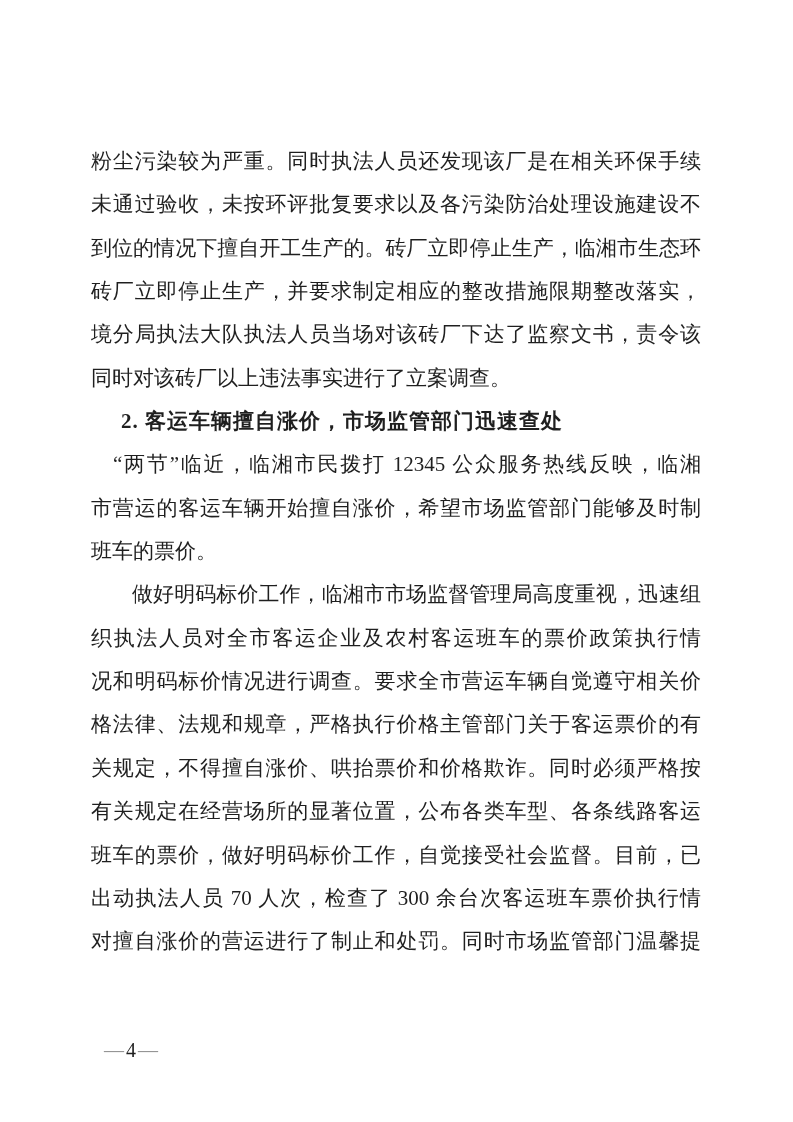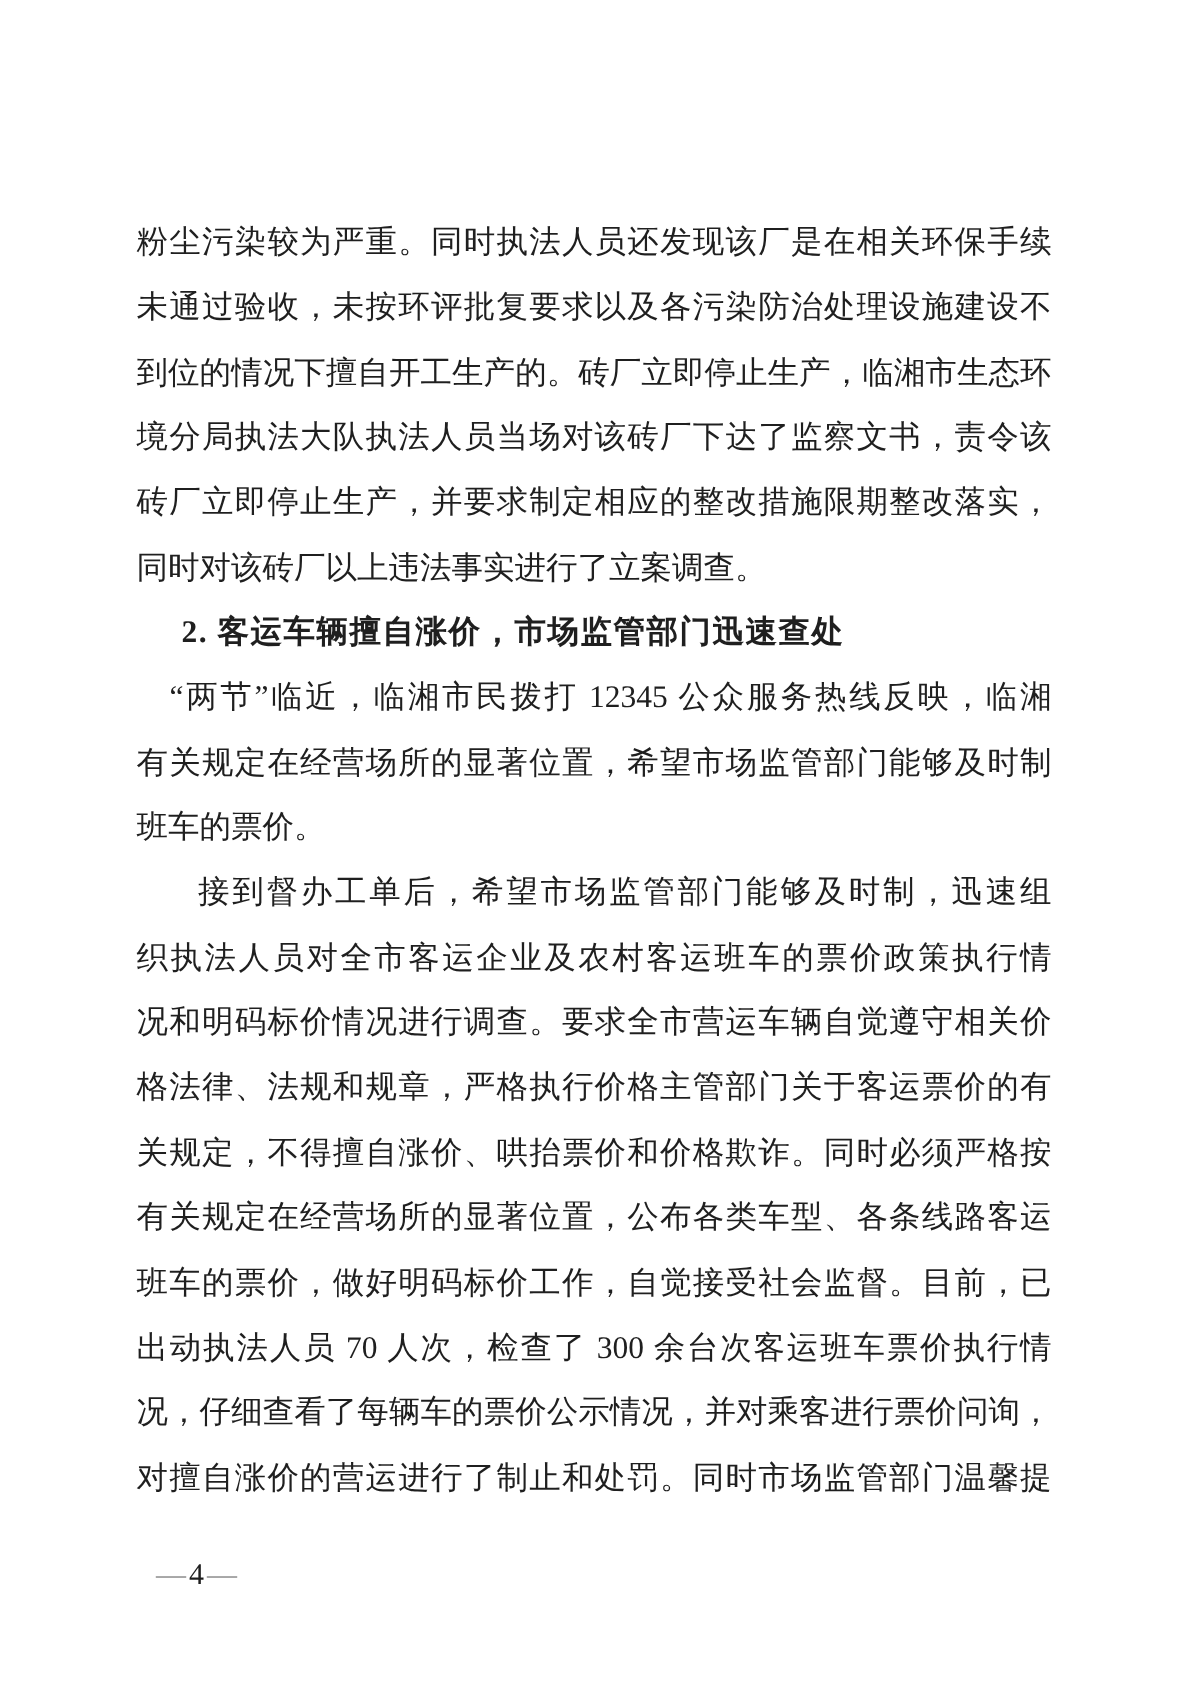--- a/index.html
+++ b/index.html
@@ -62,34 +62,33 @@
   #page-number .num  { color: #1f1f1f; padding: 0 1px; }
 </style>
 </head>
 <body>
 
 <div id="page">
   <div id="doc-body">
       <div class="line justify">粉尘污染较为严重。同时执法人员还发现该厂是在相关环保手续</div>
       <div class="line justify">未通过验收，未按环评批复要求以及各污染防治处理设施建设不</div>
       <div class="line justify">到位的情况下擅自开工生产的。砖厂立即停止生产，临湘市生态环</div>
+      <div class="line justify">砖厂立即停止生产，并要求制定相应的整改措施限期整改落实，</div>
       <div class="line justify">境分局执法大队执法人员当场对该砖厂下达了监察文书，责令该</div>
-      <div class="line justify">砖厂立即停止生产，并要求制定相应的整改措施限期整改落实，</div>
       <div class="line plain">同时对该砖厂以上违法事实进行了立案调查。</div>
       <div class="line heading">2. 客运车辆擅自涨价，市场监管部门迅速查处</div>
       <div class="line justify q-indent">“两节”临近，临湘市民拨打 12345 公众服务热线反映，临湘</div>
-      <div class="line justify">有关规定在经营场所的显著位置，希望市场监管部门能够及时制</div>
+      <div class="line justify">市营运的客运车辆开始擅自涨价，希望市场监管部门能够及时制</div>
       <div class="line plain">班车的票价。</div>
-      <div class="line justify indent">接到督办工单后，希望市场监管部门能够及时制，迅速组</div>
+      <div class="line justify indent">做好明码标价工作，临湘市市场监督管理局高度重视，迅速组</div>
       <div class="line justify">织执法人员对全市客运企业及农村客运班车的票价政策执行情</div>
       <div class="line justify">况和明码标价情况进行调查。要求全市营运车辆自觉遵守相关价</div>
       <div class="line justify">格法律、法规和规章，严格执行价格主管部门关于客运票价的有</div>
       <div class="line justify">关规定，不得擅自涨价、哄抬票价和价格欺诈。同时必须严格按</div>
       <div class="line justify">有关规定在经营场所的显著位置，公布各类车型、各条线路客运</div>
       <div class="line justify">班车的票价，做好明码标价工作，自觉接受社会监督。目前，已</div>
       <div class="line justify">出动执法人员 70 人次，检查了 300 余台次客运班车票价执行情</div>
-      <div class="line justify">况，仔细查看了每辆车的票价公示情况，并对乘客进行票价问询，</div>
       <div class="line justify">对擅自涨价的营运进行了制止和处罚。同时市场监管部门温馨提</div>
     </div>
   <div id="page-number">
     <span class="dash">—</span><span class="num">4</span><span class="dash">—</span>
   </div>
 </div>
 
 </body></html>

